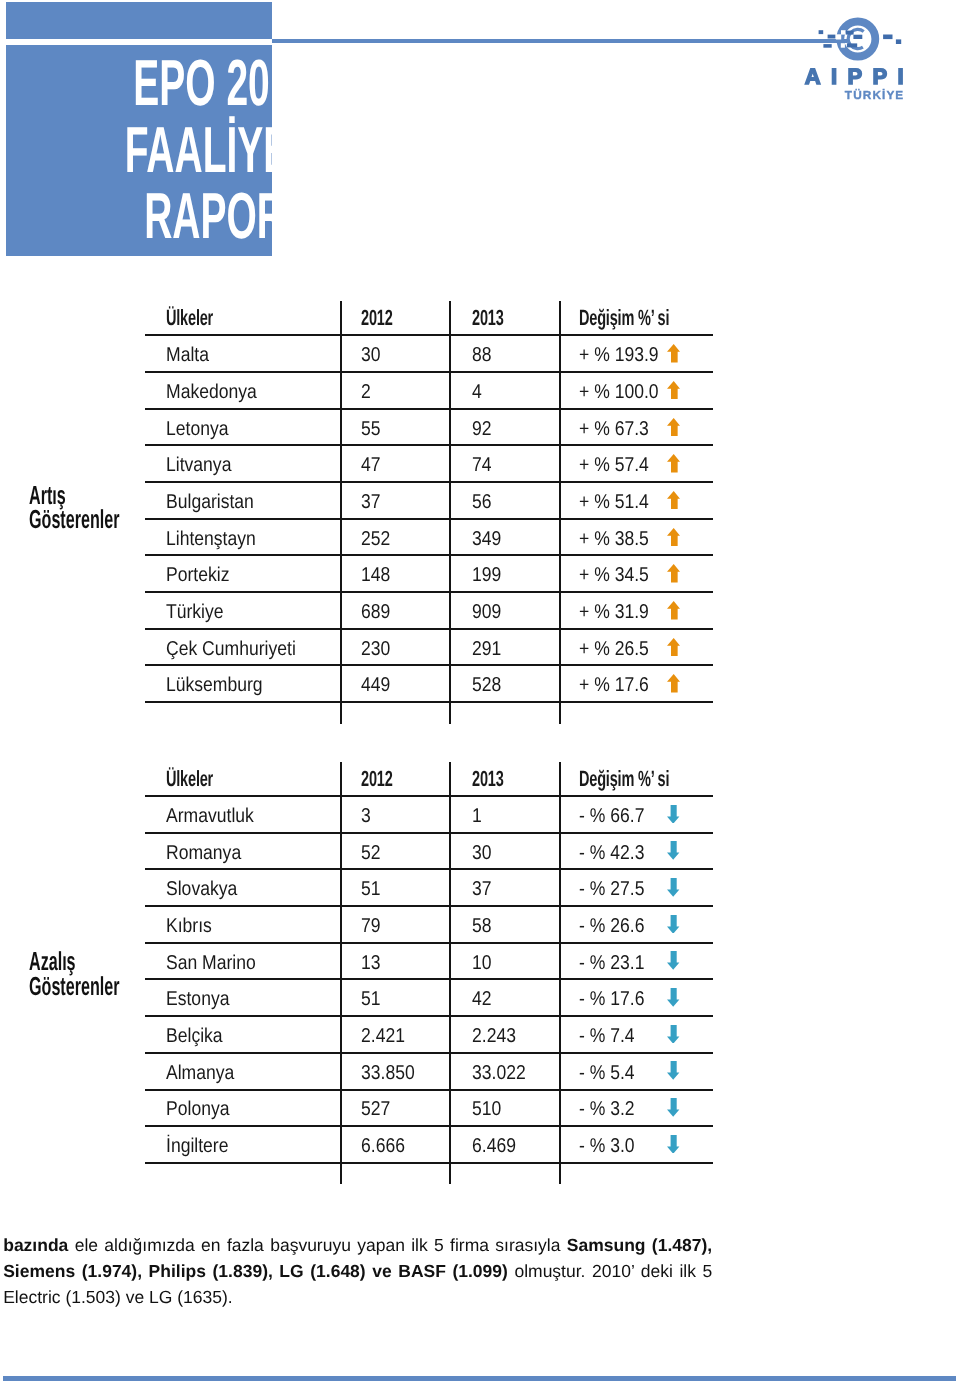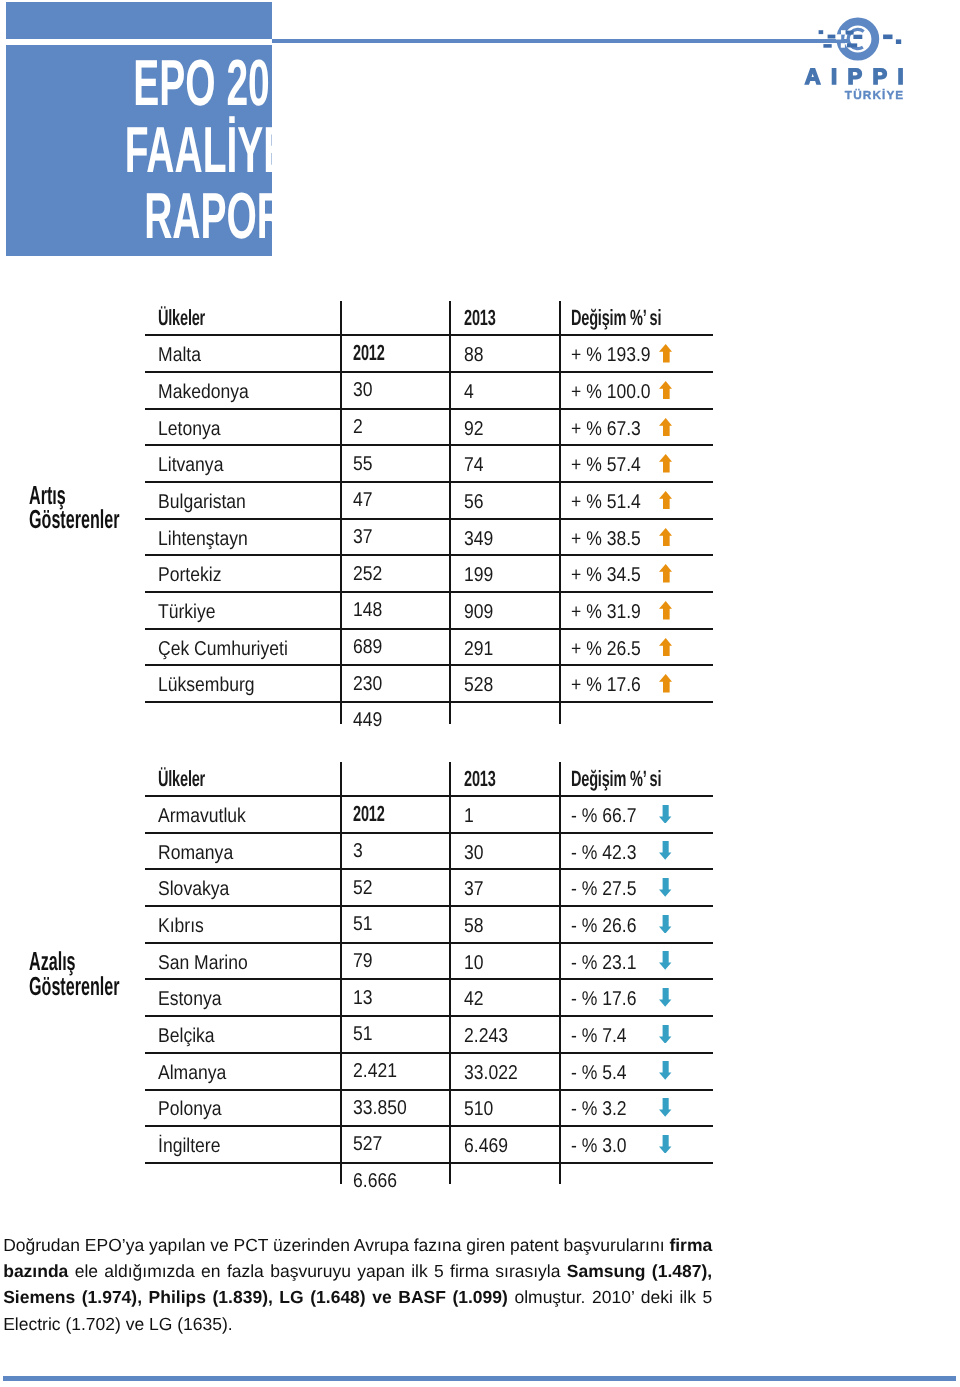--- a/index.html
+++ b/index.html
@@ -37,24 +37,24 @@
   #label-azalis { left:29.1px; top:949.4px; }
 
   
   .tbl { position:absolute; left:144.6px; width:568.5px; }
   #tbl-artis  { top:299.2px; }
   #tbl-azalis { top:759.9px; }
 
   .tbl .vrule { position:absolute; top:2.2px; width:2px; background:#151515; }
   .tbl .hrule { position:absolute; left:0; width:568.5px; height:2px; background:#151515; }
 
-  .row { position:absolute; left:0; width:568.5px; height:36.68px; }
+  .row { position:absolute; left:8px; width:568.5px; height:36.68px; }
   .cell { position:absolute; white-space:nowrap; line-height:1; }
   .c-country { left:13.4px; }
-  .c-2012    { left:208.8px;margin-top:35px; }
+  .c-2012    { left:208.8px; }
   .c-2013    { left:319.7px; }
   .c-delta   { left:426.4px; }
 
   .hdr .cell { font-weight:700; font-size:22px; top:8.2px; letter-spacing:-0.3px; }
   .hdr .cell span { display:block; transform:scaleX(0.66); transform-origin:left top; }
   .bdy .cell { font-weight:400; font-size:20px; top:9.3px; }
   .bdy .cell span { display:block; transform:scaleX(0.878); transform-origin:left top; }
 
   .arrow { position:absolute; }
   .arrow-up   { left:514.5px; top:8.4px; width:13px;   height:18.5px; }
@@ -508,18 +508,17 @@
         <span>- % 3.0</span>
       </div>
       <div class="arrow arrow-down"><svg viewBox="0 0 12.4 18.8" width="12.4" height="18.8">
           <path d="M6.2 18.8 L12.4 11.5 L9.7 11.5 L9.7 0 L3.6 0 L3.6 11.5 L0 11.5 Z" fill="#36a0c4"></path>
         </svg></div>
     </div>
     <div class="hrule" style="top:401.98px"></div>
   </div>
 
 <div id="paragraph">
-    <div class="pline" style="word-spacing: -0.0454545px;"><span>Doğrudan EPO’ya yapılan ve PCT üzerinden Avrupa fazına giren patent başvurularını </span><b>firma</b></div>
     <div class="pline" style="word-spacing: 1.45182px;"><b>bazında</b><span> ele aldığımızda en fazla başvuruyu yapan ilk 5 firma sırasıyla </span><b>Samsung (1.487),</b></div>
     <div class="pline" style="word-spacing: 1.69111px;"><b>Siemens (1.974), Philips (1.839), LG (1.648) ve BASF (1.099)</b><span> olmuştur. 2010’ deki ilk 5</span></div>
-    <div class="pline plast"><span>Electric (1.702) ve LG (1635).</span></div>
+    <div class="pline plast"><span>Electric (1.503) ve LG (1635).</span></div>
   </div>
 <div id="footer-rule"></div>
 
 </body></html>

